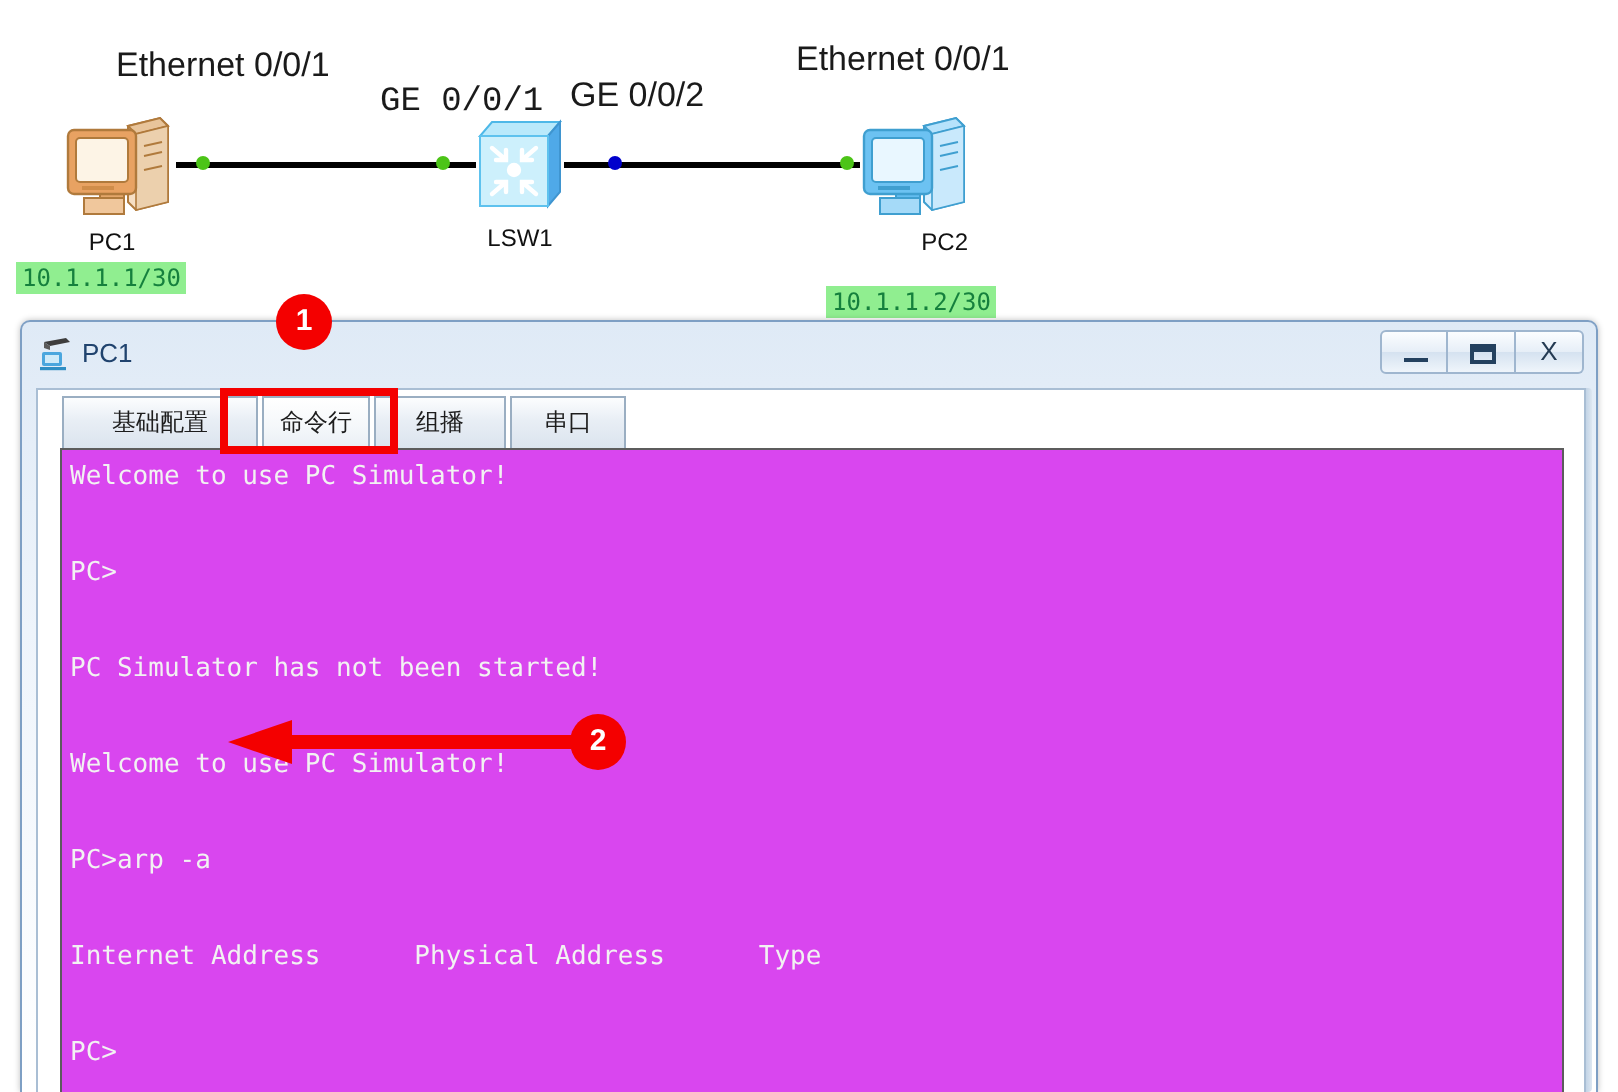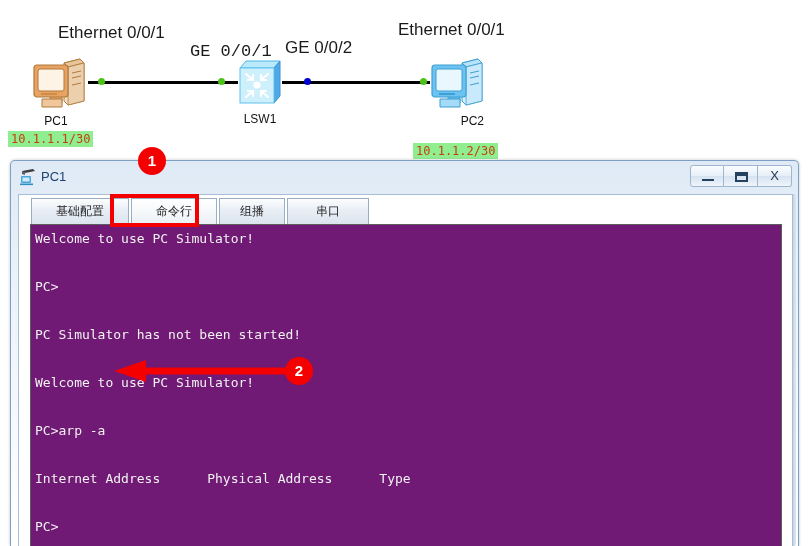--- a/index.html
+++ b/index.html
@@ -36,21 +36,21 @@
     font-family: "Liberation Sans", sans-serif;
     font-size: 12px;
     color: #111111;
     white-space: nowrap;
     text-align: center;
   }
   .ip-badge {
     position: absolute;
     font-family: "DejaVu Sans Mono", monospace;
     font-size: 12px;
-    color: #c2410c;
+    color: #15803d;
     background: #90ee90;
     padding: 1px 3px;
     white-space: nowrap;
     line-height: 14px;
   }
   .link {
     position: absolute;
     height: 3px;
     background: #000000;
   }
@@ -202,21 +202,21 @@
     background: linear-gradient(to bottom, #ffffff 0%, #f4f7fa 60%, #eaeff5 100%);
   }
 
   
   #console {
     position: absolute;
     left: 11px;
     top: 29px;
     width: 752px;
     height: 323px;
-    background: #701a75;
+    background: #d946ef;
     border: 1px solid #5c5c5c;
     box-sizing: border-box;
     overflow: hidden;
   }
   #console-text {
     margin: 0;
     padding: 2px 0 0 4px;
     font-family: "DejaVu Sans Mono", monospace;
     font-size: 13px;
     line-height: 24px;
@@ -324,23 +324,23 @@
       <div class="win-btn">X</div>
     </div>
   </div>
 
   <div id="scrollbar-track"></div>
 
   <div id="panel">
 
     <div id="tabstrip">
       <div class="tab">基础配置</div>
-      <div class="tab selected" style="padding:0 24px;text-align:right;">命令行</div>
+      <div class="tab selected" style="padding:0 8px;text-align:right;">命令行</div>
       <div class="tab" style="padding:0 20px;text-align:center;">组播</div>
-      <div class="tab" style="padding:0 28px;">串口</div>
+      <div class="tab" style="padding:0 16px;">串口</div>
     </div>
 
     <div id="console">
       <pre id="console-text">Welcome to use PC Simulator!
 
 PC&gt;
 
 PC Simulator has not been started!
 
 Welcome to use PC Simulator!

